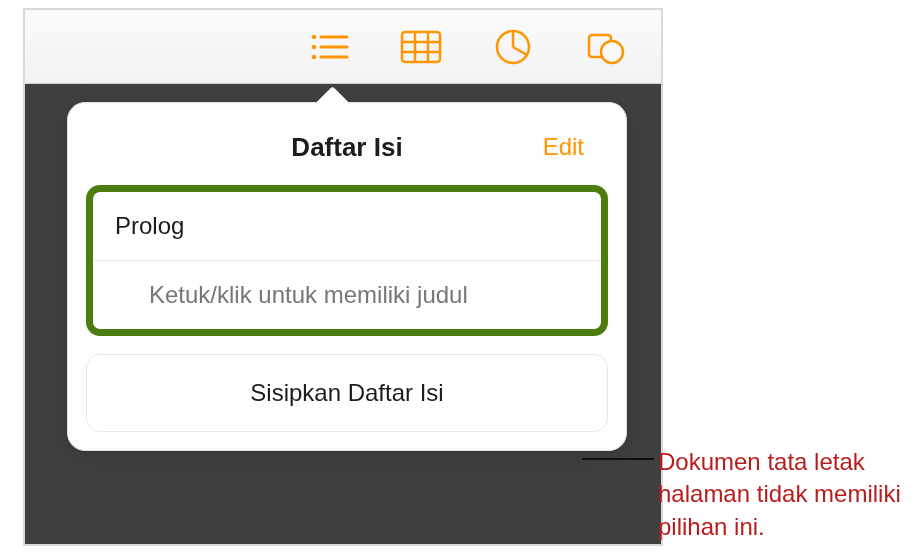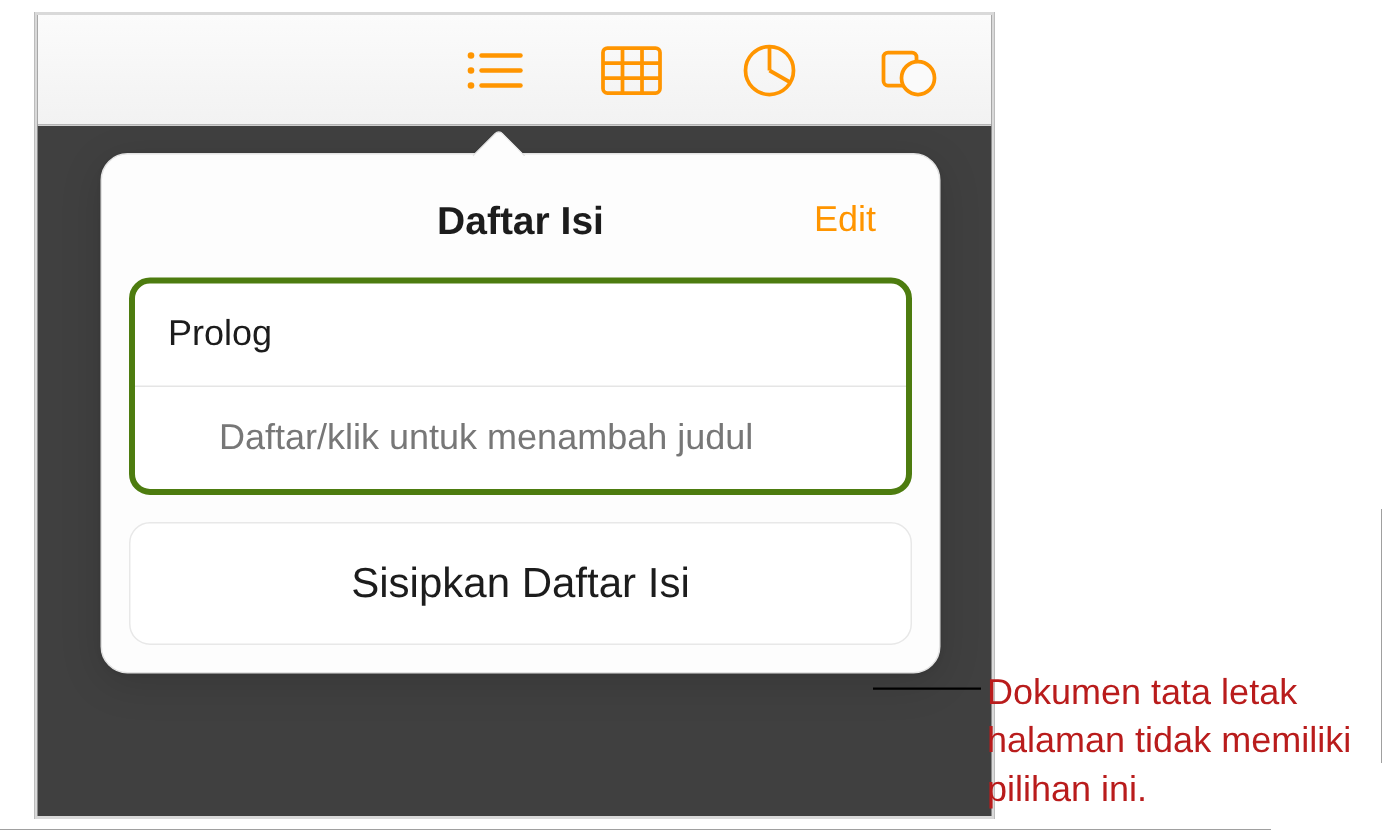--- a/index.html
+++ b/index.html
@@ -90,21 +90,21 @@
     top: 50%;
     transform: translateY(-50%);
     font-size: 24px;
     color: #ff9500;
     cursor: pointer;
   }
 
   .toc-card {
     margin-top: 14px;
     background: #ffffff;
-    border: 4px solid #4d7c0f;
+    border: 7px solid #4d7c0f;
     border-radius: 14px;
     overflow: hidden;
   }
   .toc-item {
     padding: 20px 22px;
     border-bottom: 1px solid #e5e5e5;
     font-size: 24px;
     color: #1c1c1c;
     cursor: pointer;
   }
@@ -114,21 +114,21 @@
     color: #777777;
   }
 
   .insert-card {
     margin-top: 18px;
     background: #ffffff;
     border: 1px solid #e8e8e8;
     border-radius: 14px;
     padding: 24px;
     text-align: center;
-    font-size: 28px;
+    font-size: 24px;
     color: #1c1c1c;
     cursor: pointer;
     position: relative;
   }
 
   
   .callout-line {
     position: absolute;
     pointer-events: none;
   }
@@ -197,21 +197,21 @@
 
   <div class="popover">
 
     <div class="popover-header">
       <span class="popover-title">Daftar Isi</span>
       <span class="popover-edit">Edit</span>
     </div>
 
     <div class="toc-card">
       <div class="toc-item">Prolog</div>
-      <div class="toc-item indent">Daftar/klik untuk menambah judul</div>
+      <div class="toc-item indent">Ketuk/klik untuk memiliki judul</div>
     </div>
 
     <div class="insert-card">Sisipkan Daftar Isi</div>
 
   </div>
 
 </div>
 
 <svg class="callout-line" style="left:0;top:0" width="921" height="553">
   <line x1="582" y1="459" x2="654" y2="459" stroke="#000000" stroke-width="1.5"></line>

